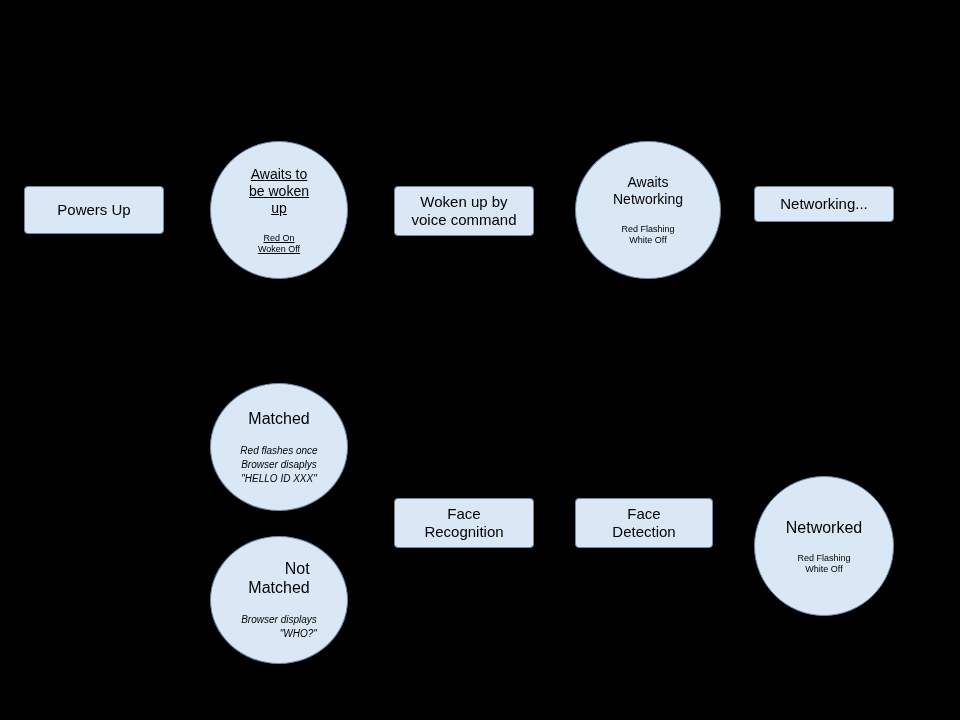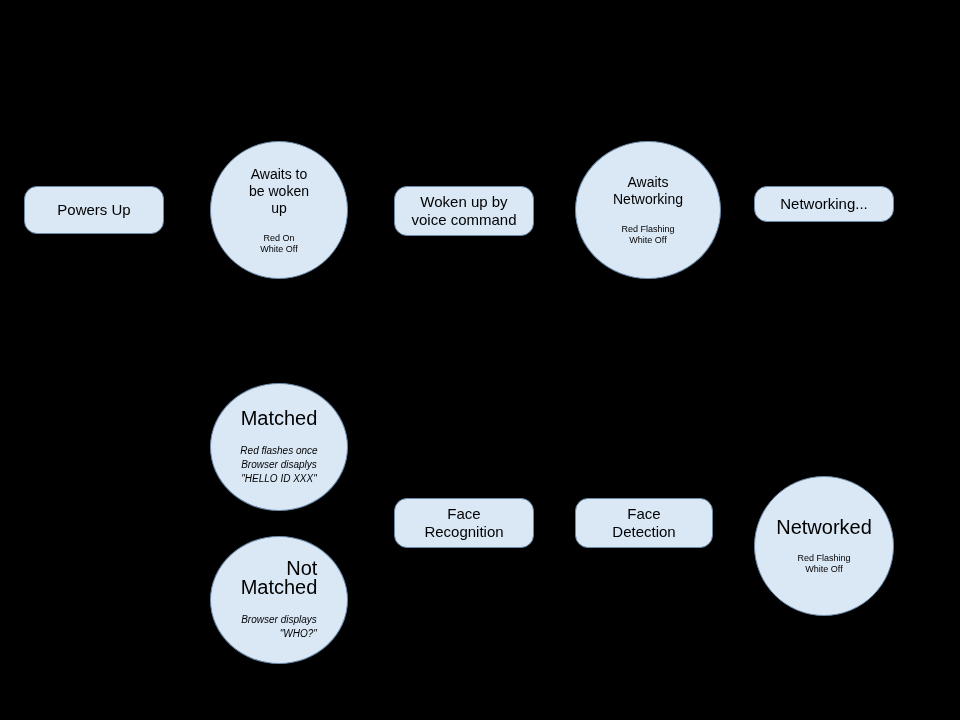--- a/index.html
+++ b/index.html
@@ -21,36 +21,36 @@
     background: #dae8f6;
     border: 1px solid #6b8aa8;
     display: flex;
     flex-direction: column;
     align-items: center;
     justify-content: center;
     text-align: center;
     color: #000000;
   }
   .rect {
-    border-radius: 13px;
+    border-radius: 4px;
   }
   .ellipse {
     border-radius: 50%;
   }
   .title {
     font-size: 15px;
     line-height: 18px;
     white-space: pre-line;
   }
   .ellipse .title {
     font-size: 14px;
     line-height: 17px;
   }
   .big .title {
-    font-size: 20px;
+    font-size: 16px;
     line-height: 19px;
   }
   .sub {
     font-size: 9px;
     line-height: 11px;
     white-space: pre-line;
     margin-top: 16px;
   }
   .sub.tight {
     font-size: 10px;
@@ -60,26 +60,26 @@
 </style>
 </head>
 <body>
 
 <div id="canvas">
 
   <div class="node rect" style="left:24px; top:186px; width:140px; height:48px;">
     <div class="title">Powers Up</div>
   </div>
 
-  <div class="node ellipse" style="left:210px; top:141px; width:138px; height:138px;">
+  <div class="node ellipse" style="left:210px; top:141px; width:138px; height:138px;text-decoration:underline;">
     <div class="title">Awaits to
 be woken
 up</div>
     <div class="sub">Red On
-White Off</div>
+Woken Off</div>
   </div>
 
   <div class="node rect" style="left:394px; top:186px; width:140px; height:50px;">
     <div class="title">Woken up by
 voice command</div>
   </div>
 
   <div class="node ellipse" style="left:575px; top:141px; width:146px; height:138px;">
     <div class="title">Awaits
 Networking</div>

